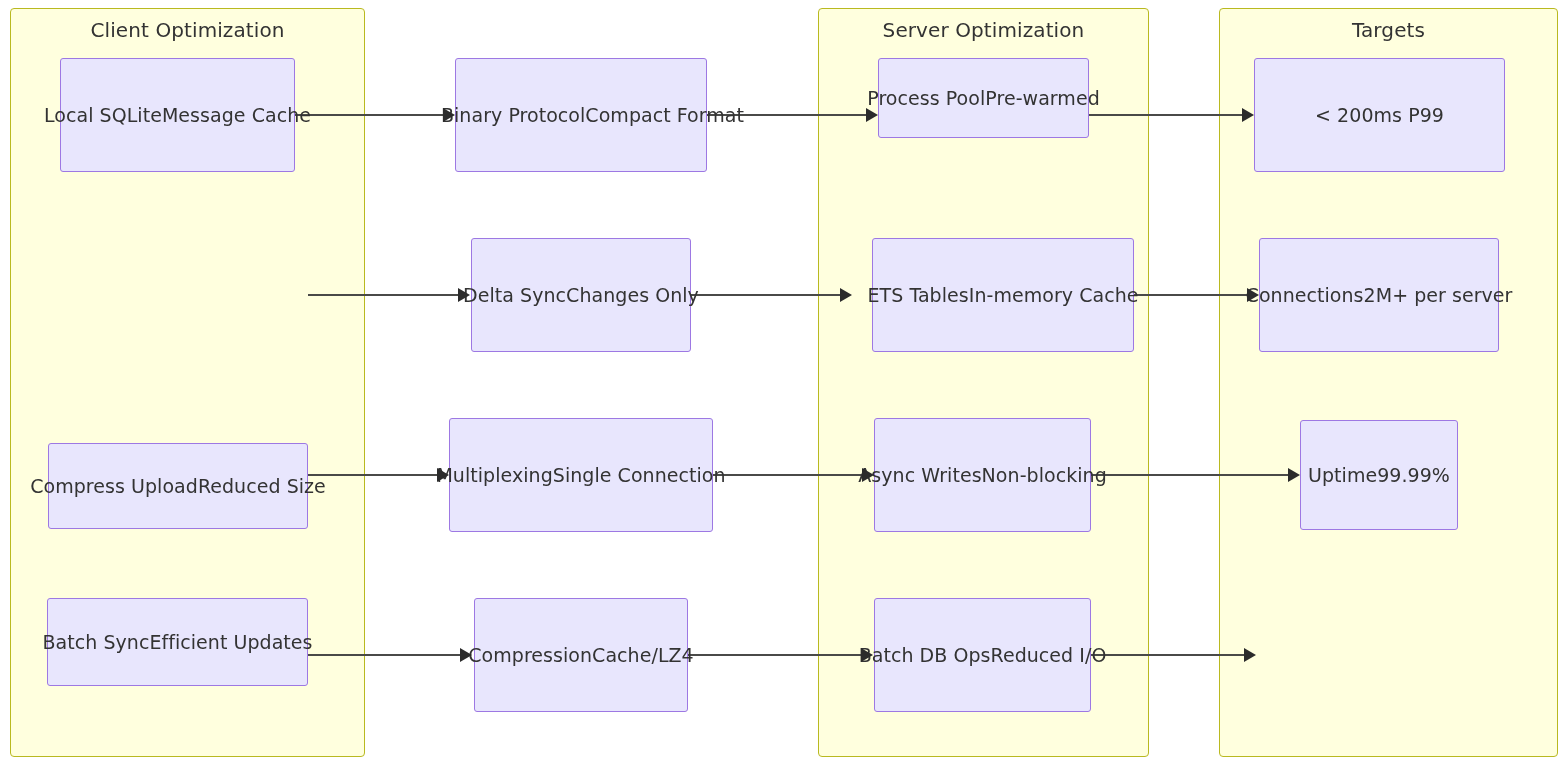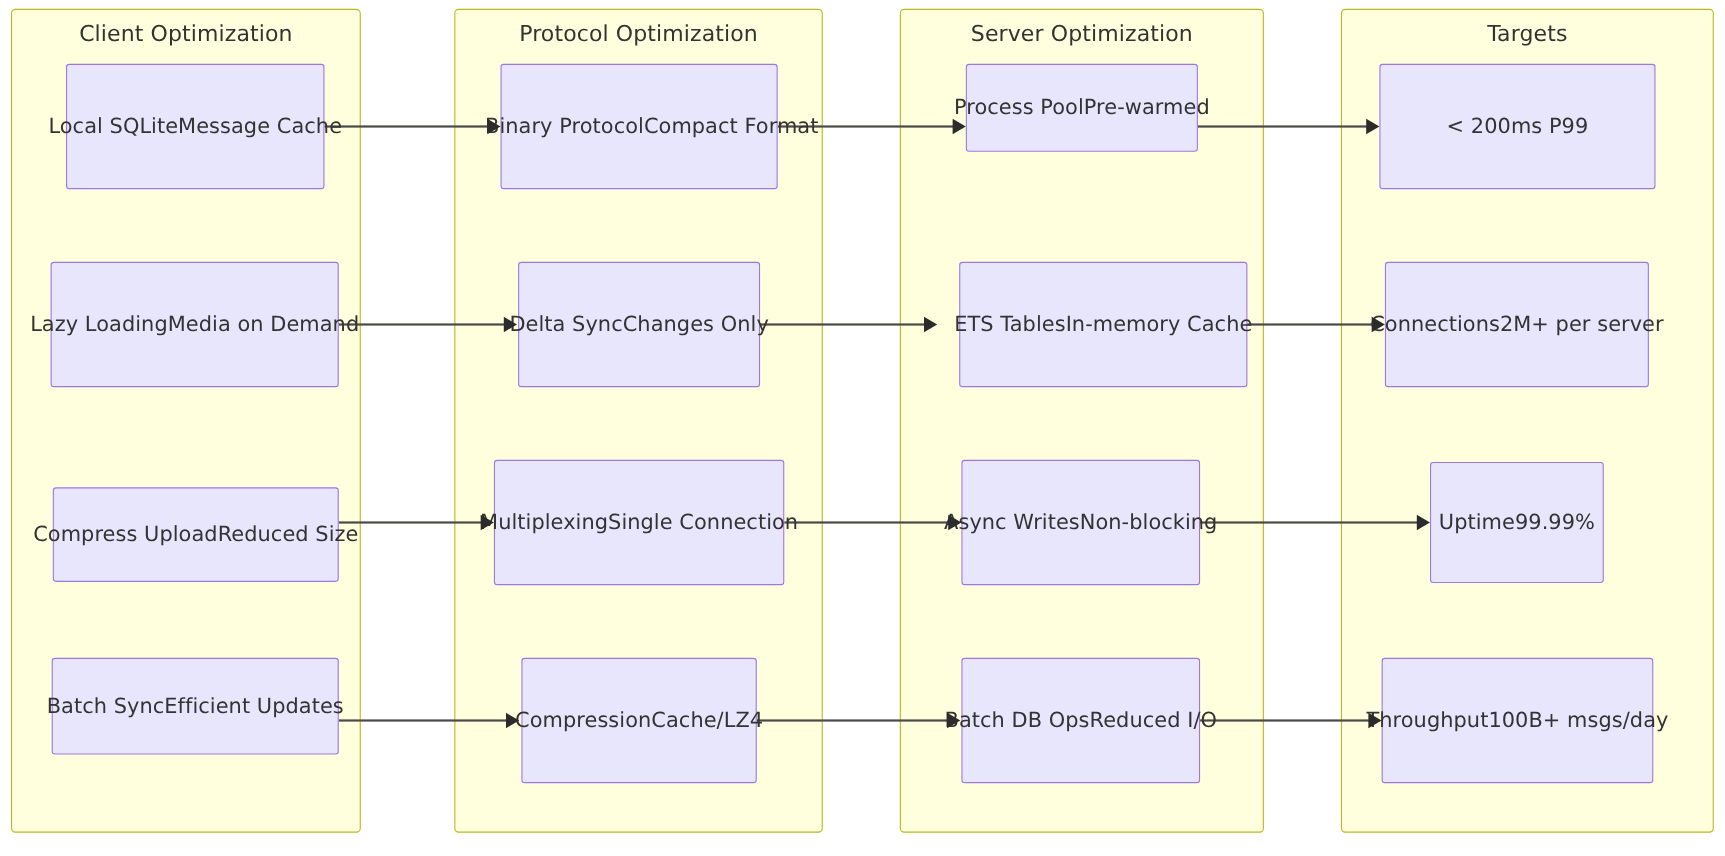--- a/index.html
+++ b/index.html
@@ -79,27 +79,24 @@
     border-bottom: 7px solid transparent;
     border-left: 12px solid #2b2b2b;
     z-index: 4;
   }
 </style>
 </head>
 <body>
 
 <div id="canvas">
 
-  <div class="cluster" style="left:10px; top:8px; width:318px; height:749px;">
+  <div class="cluster" style="left:10px; top:8px; width:355px; height:749px;">
     <div class="cluster-title">Client Optimization</div>
   </div>
 
-  <div class="cluster" style="left:413px; top:8px; width:335px; height:749px;">
-    <div class="cluster-title">Protocol Optimization</div>
-  </div>
 
   <div class="cluster" style="left:818px; top:8px; width:331px; height:749px;">
     <div class="cluster-title">Server Optimization</div>
   </div>
 
   <div class="cluster" style="left:1219px; top:8px; width:339px; height:749px;">
     <div class="cluster-title">Targets</div>
   </div>
 
   <div class="edge" style="left:295px; top:114px; width:157px;"></div>
@@ -136,24 +133,20 @@
   <div class="arrow" style="left:861px; top:648px;"></div>
 
   <div class="edge" style="left:1091px; top:654px; width:159px;"></div>
   <div class="arrow" style="left:1244px; top:648px;"></div>
 
   <div class="node" style="left:60px; top:58px; width:235px; height:114px;">
     <div class="ln">Local SQLite</div>
     <div class="ln">Message Cache</div>
   </div>
 
-  <div class="node" style="left:46px; top:238px; width:262px; height:114px;">
-    <div class="ln">Lazy Loading</div>
-    <div class="ln">Media on Demand</div>
-  </div>
 
   <div class="node" style="left:48px; top:418px; width:260px; height:86px;margin-top:25px;">
     <div class="ln">Compress Upload</div>
     <div class="ln">Reduced Size</div>
   </div>
 
   <div class="node" style="left:47px; top:598px; width:261px; height:88px;">
     <div class="ln">Batch Sync</div>
     <div class="ln">Efficient Updates</div>
   </div>
@@ -205,18 +198,14 @@
   <div class="node" style="left:1259px; top:238px; width:240px; height:114px;">
     <div class="ln">Connections</div>
     <div class="ln">2M+ per server</div>
   </div>
 
   <div class="node" style="left:1300px; top:420px; width:158px; height:110px;">
     <div class="ln">Uptime</div>
     <div class="ln">99.99%</div>
   </div>
 
-  <div class="node" style="left:1256px; top:598px; width:247px; height:114px;">
-    <div class="ln">Throughput</div>
-    <div class="ln">100B+ msgs/day</div>
-  </div>
 
 </div>
 
 </body></html>

